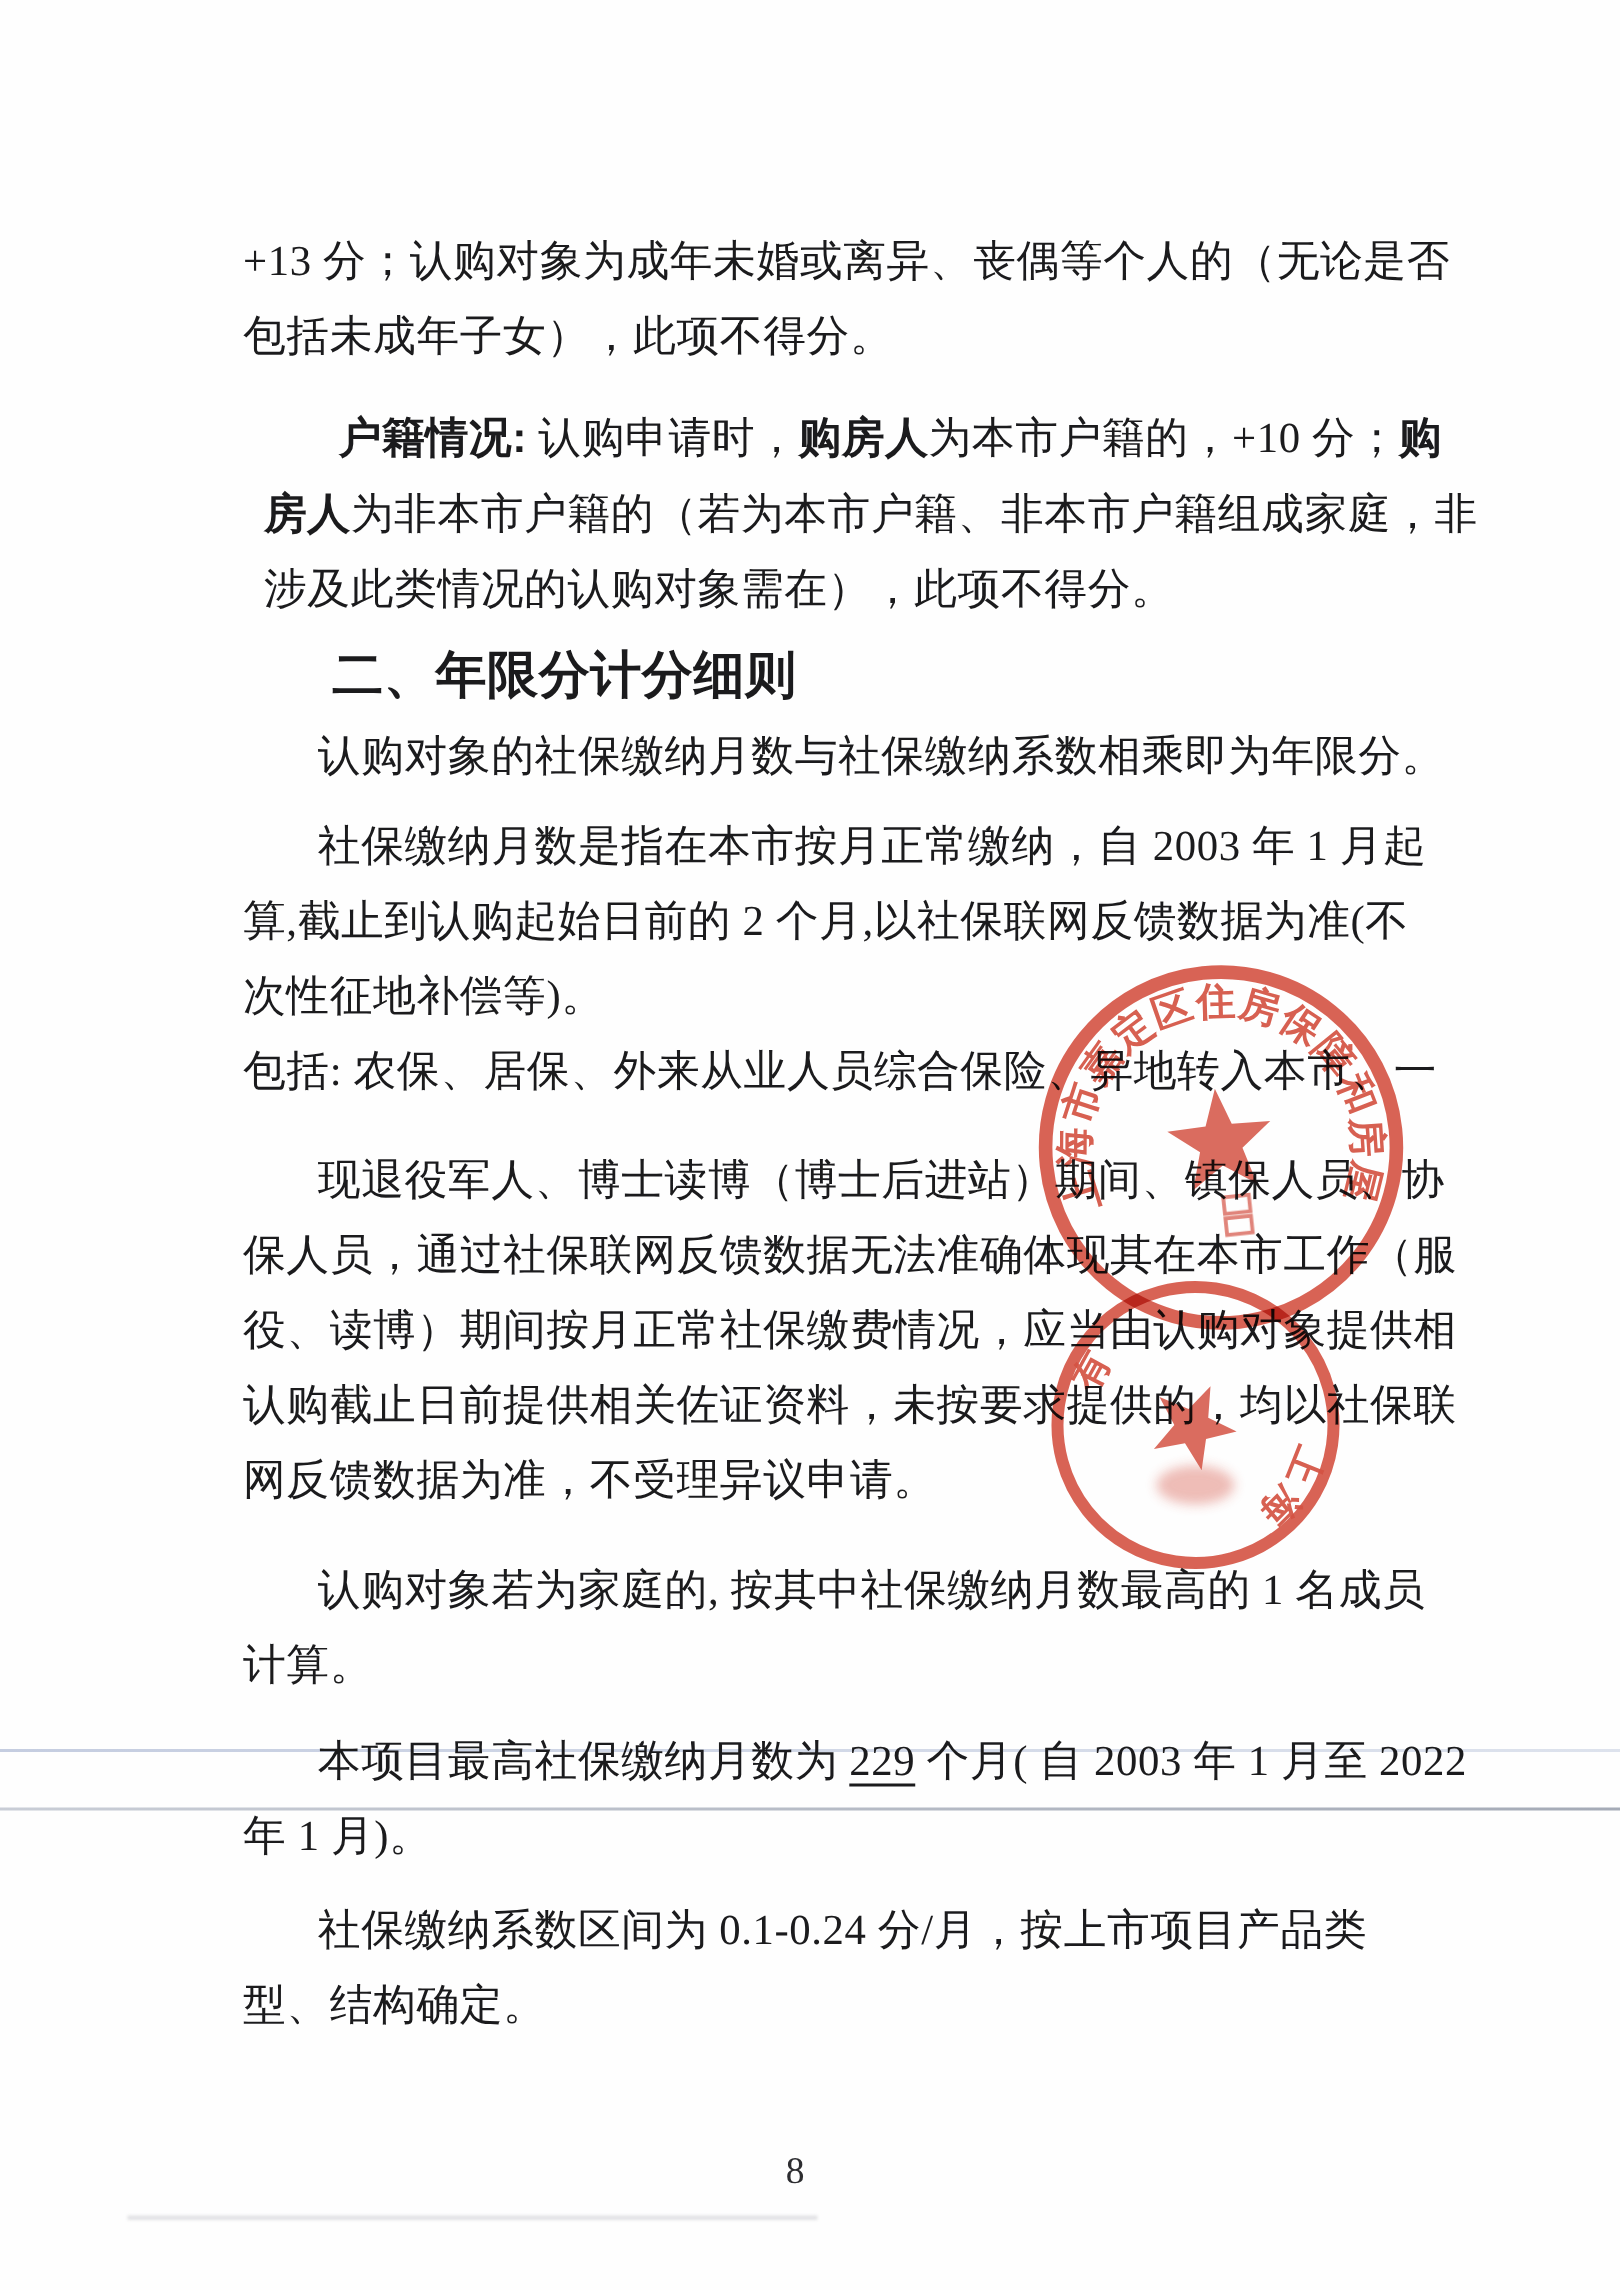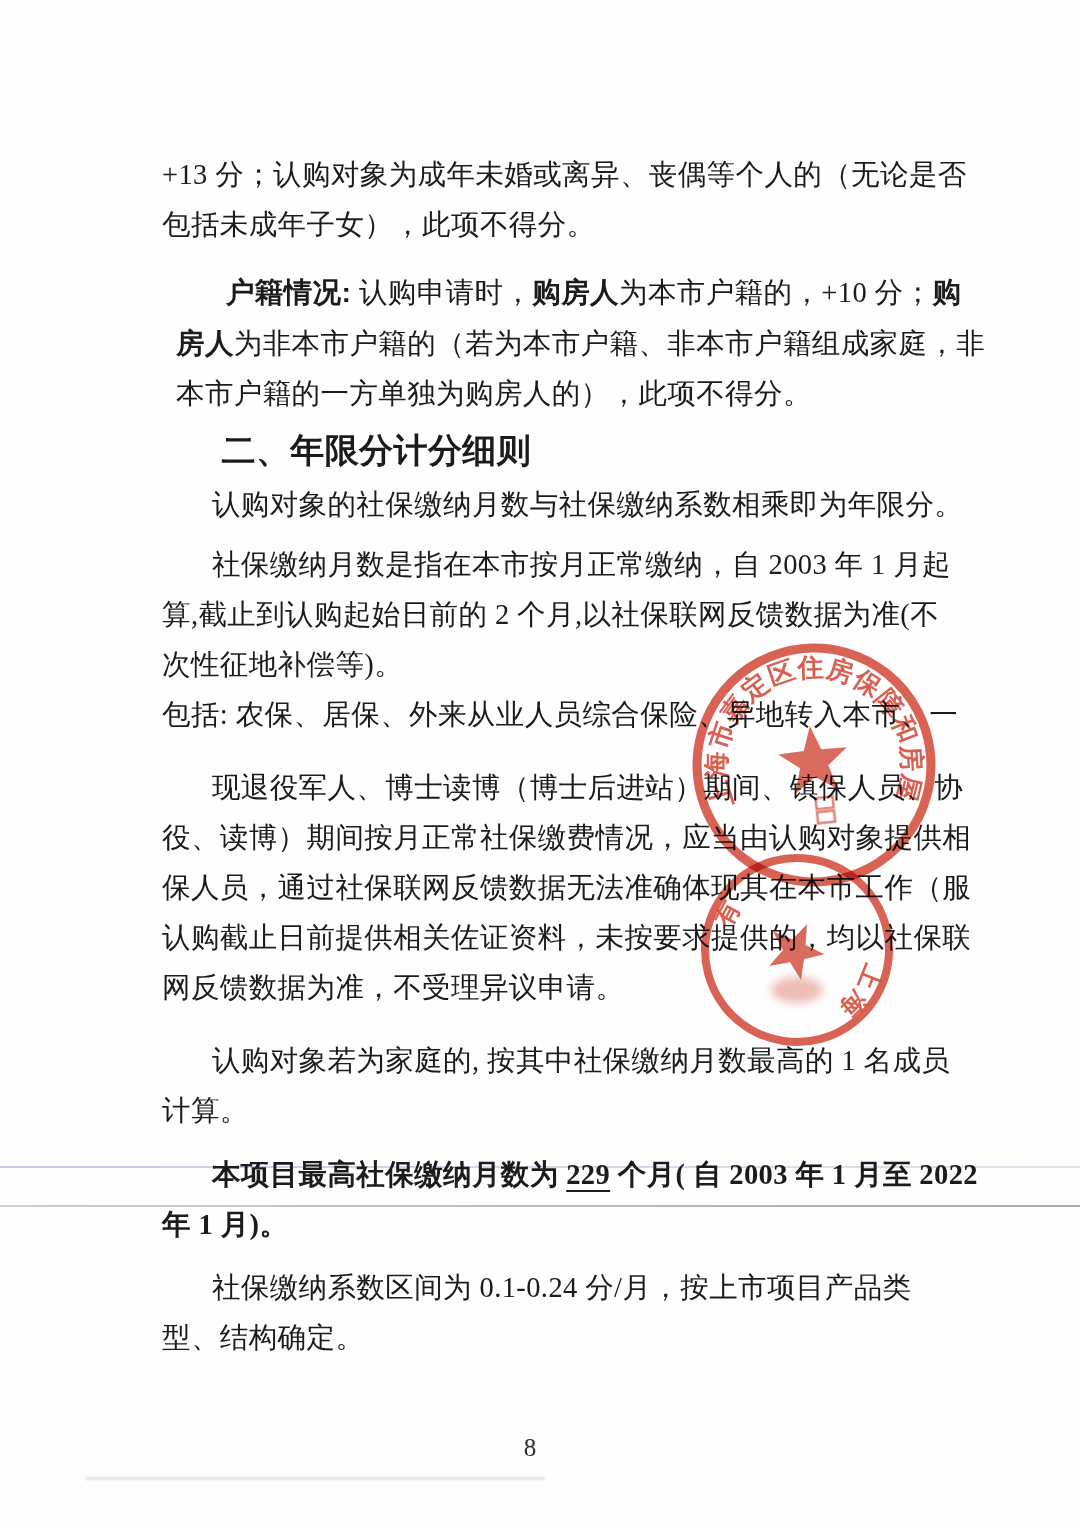--- a/index.html
+++ b/index.html
@@ -15,21 +15,21 @@
   
   .doc{
     position:absolute;left:162px;top:150px;width:775px;
     font-size:28.5px;line-height:50px;letter-spacing:0.4px;
     color:#1b1b1d;
   }
   .para{margin:0;}
   .para.indent .line:first-child{text-indent:1.75em;}
   .line{white-space:nowrap;}
   .hb{font-family:"Liberation Sans","DejaVu Sans",sans-serif;font-weight:700;}
-  .sb{font-weight:700;}
+  .sb{font-weight:400;}
   .u{text-decoration:underline;text-underline-offset:6px;text-decoration-thickness:2px;margin-top:31px;}
   .heading-line{font-size:34px;}
   
   .artifact{position:absolute;pointer-events:none;}
   .art-a{left:0;top:1166px;width:1080px;height:2px;
     background:linear-gradient(90deg,rgba(150,165,200,.55),rgba(160,175,205,.35));}
   .art-b{left:0;top:1205px;width:1080px;height:2px;
     background:linear-gradient(90deg,rgba(135,145,165,.45),rgba(105,115,135,.6));}
   .art-c{left:85px;top:1477px;width:460px;height:3px;
     background:rgba(200,200,206,.5);filter:blur(1px);}
@@ -59,38 +59,38 @@
   <div class="artifact art-c"></div>
 
   <div class="doc" id="doc-body">
       <div class="para">
         <div class="line"><span>+13 分；认购对象为成年未婚或离异、丧偶等个人的（无论是否</span></div>
         <div class="line"><span>包括未成年子女），此项不得分。</span></div>
       </div>
       <div class="para indent" style="margin-top: 17px; margin-left: 14px;">
         <div class="line"><span class="hb">户籍情况:</span><span> 认购申请时，</span><span class="hb">购房人</span><span>为本市户籍的，+10 分；</span><span class="hb">购</span></div>
         <div class="line"><span class="hb">房人</span><span>为非本市户籍的（若为本市户籍、非本市户籍组成家庭，非</span></div>
-        <div class="line"><span>本市户籍的一方单独为购房人的），此项不得分。</span></div>
+        <div class="line"><span>涉及此类情况的认购对象需在），此项不得分。</span></div>
       </div>
       <div class="para indent" style="margin-top: 6px;">
         <div class="line heading-line"><span class="hb">二、年限分计分细则</span></div>
       </div>
       <div class="para indent" style="margin-top: 4px;">
         <div class="line"><span>认购对象的社保缴纳月数与社保缴纳系数相乘即为年限分。</span></div>
       </div>
       <div class="para indent" style="margin-top: 10px;">
         <div class="line"><span>社保缴纳月数是指在本市按月正常缴纳，自 2003 年 1 月起</span></div>
         <div class="line"><span>算,截止到认购起始日前的 2 个月,以社保联网反馈数据为准(不</span></div>
         <div class="line"><span>次性征地补偿等)。</span></div>
         <div class="line"><span>包括: 农保、居保、外来从业人员综合保险、异地转入本市、一</span></div>
       </div>
       <div class="para indent" style="margin-top: 23px;">
         <div class="line"><span>现退役军人、博士读博（博士后进站）期间、镇保人员、协</span></div>
+        <div class="line"><span>保人员，通过社保联网反馈数据无法准确体现其在本市工作（服</span></div>
         <div class="line"><span>役、读博）期间按月正常社保缴费情况，应当由认购对象提供相</span></div>
-        <div class="line"><span>保人员，通过社保联网反馈数据无法准确体现其在本市工作（服</span></div>
         <div class="line"><span>认购截止日前提供相关佐证资料，未按要求提供的，均以社保联</span></div>
         <div class="line"><span>网反馈数据为准，不受理异议申请。</span></div>
       </div>
       <div class="para indent" style="margin-top: 23px;">
         <div class="line"><span>认购对象若为家庭的, 按其中社保缴纳月数最高的 1 名成员</span></div>
         <div class="line"><span>计算。</span></div>
       </div>
       <div class="para indent" style="margin-top: 14px;">
         <div class="line"><span class="sb">本项目最高社保缴纳月数为 </span><span class="sb u">229</span><span class="sb"> 个月( 自 2003 年 1 月至 2022</span></div>
         <div class="line"><span class="sb">年 1 月)。</span></div>

